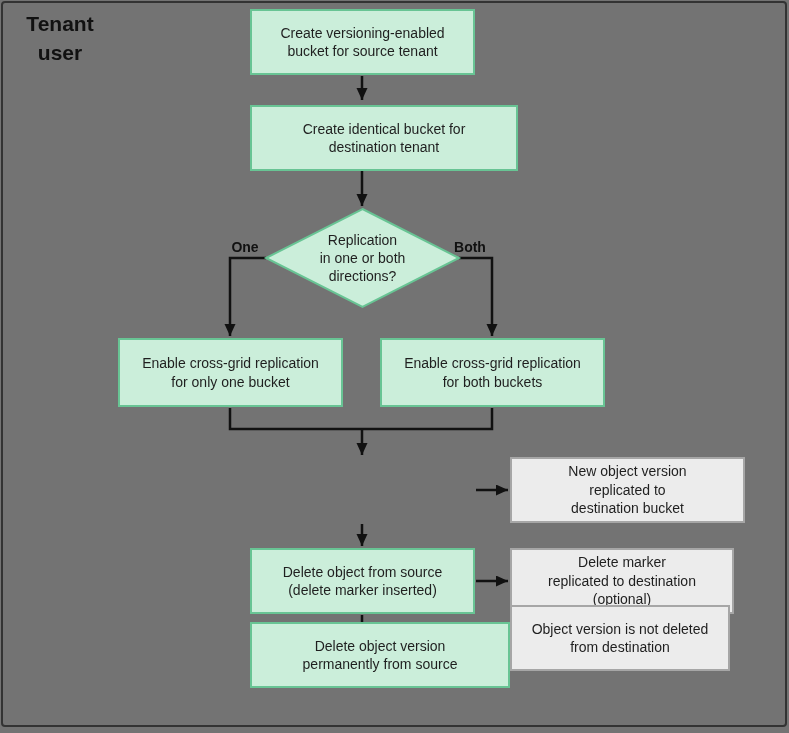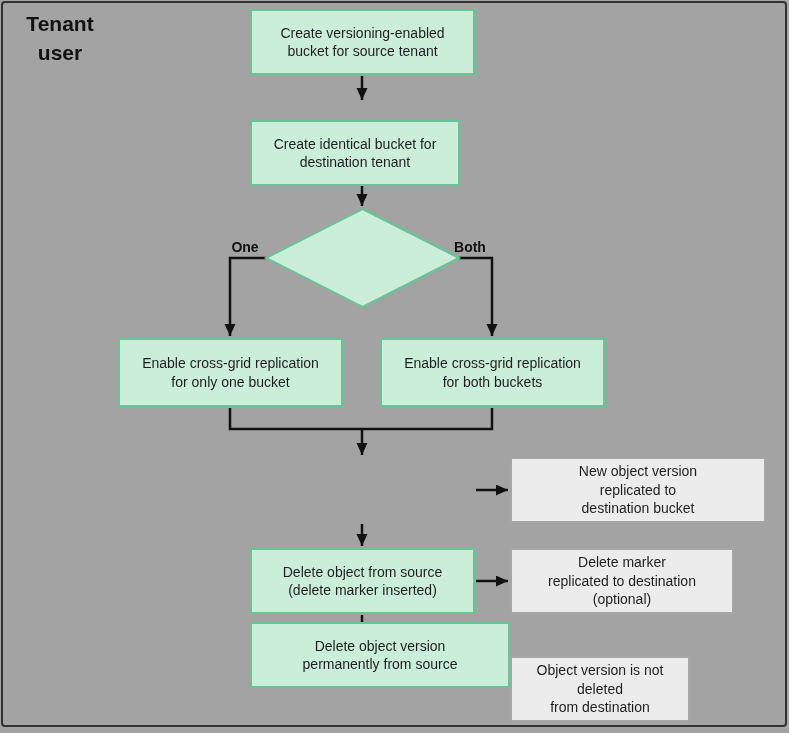--- a/index.html
+++ b/index.html
@@ -1,21 +1,21 @@
 <!DOCTYPE html>
 <html style="--process-fill: #cbeeda; --process-border: #68c494; --outcome-fill: #ececec; --outcome-border: #a6a6a6; --connector: #111111; --frame-border: #333333; --text: #1f1f1f;"><head>
 <meta charset="utf-8">
 <style>
   html, body { margin: 0; padding: 0; background: #ffffff; }
   body { font-family: "Liberation Sans", sans-serif; color: var(--text, #1f1f1f); }
   .stage {
     position: relative;
     width: 789px;
     height: 733px;
-    background: #a3a3a3;
+    background: #737373;
     overflow: hidden;
     text-decoration: underline;
   }
   .frame {
     position: absolute;
     left: 1px; top: 1px;
     width: 782px; height: 722px;
     border: 2px solid var(--frame-border, #333);
     border-radius: 4px;
     z-index: 0;
@@ -113,45 +113,48 @@
     <path class="wire" d="M362 615 L362 640" marker-end="url(#ah)"></path>
     <path class="wire" d="M476 490 L508 490" marker-end="url(#ah)"></path>
     <path class="wire" d="M476 581 L508 581" marker-end="url(#ah)"></path>
     <path class="wire" d="M476 675 L508 675" marker-end="url(#ah)"></path>
     <polygon class="diamond" points="362.5,209 459,258 362.5,307 266,258"></polygon>
   </svg>
 
   <div class="node process" style="left:250px;top:9px;width:225px;height:66px">Create versioning-enabled
 bucket for source tenant</div>
 
-  <div class="node process" style="left:250px;top:120px;width:210px;height:66px">Create identical bucket for
+  <div class="node process" style="left:250px;top:105px;width:268px;height:66px">Create identical bucket for
 destination tenant</div>
 
+  <div class="decision-label" style="left:292px;top:226px;width:141px;height:64px">Replication
+in one or both
+directions?</div>
 
   <div class="branch-label" style="left:224px;top:239px;width:42px">One</div>
 
   <div class="branch-label" style="left:448px;top:239px;width:44px">Both</div>
 
   <div class="node process" style="left:118px;top:338px;width:225px;height:69px">Enable cross-grid replication
 for only one bucket</div>
 
   <div class="node process" style="left:380px;top:338px;width:225px;height:69px">Enable cross-grid replication
 for both buckets</div>
 
 
-  <div class="node outcome" style="left:510px;top:457px;width:256px;height:66px">New object version
+  <div class="node outcome" style="left:510px;top:457px;width:235px;height:66px">New object version
 replicated to
 destination bucket</div>
 
   <div class="node outcome" style="left:510px;top:548px;width:224px;height:66px">Delete marker
 replicated to destination
 (optional)</div>
 
   <div class="node process" style="left:250px;top:548px;width:225px;height:66px">Delete object from source
 (delete marker inserted)</div>
 
   <div class="node process" style="left:250px;top:622px;width:260px;height:66px">Delete object version
 permanently from source</div>
 
-  <div class="node outcome" style="left:510px;top:656px;width:180px;height:66px">Object version is not deleted
+  <div class="node outcome" style="left:510px;top:605px;width:220px;height:66px">Object version is not deleted
 from destination</div>
 
 </div>
 
 </body></html>

